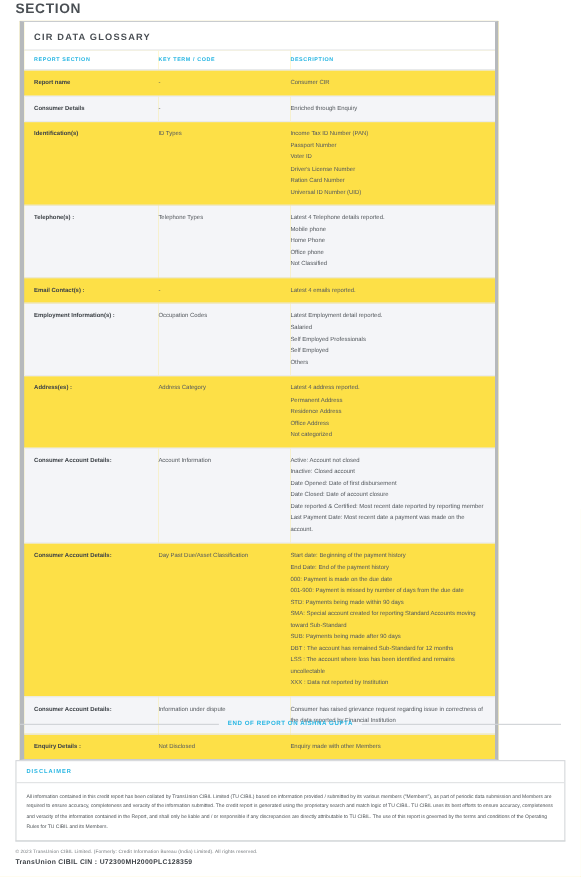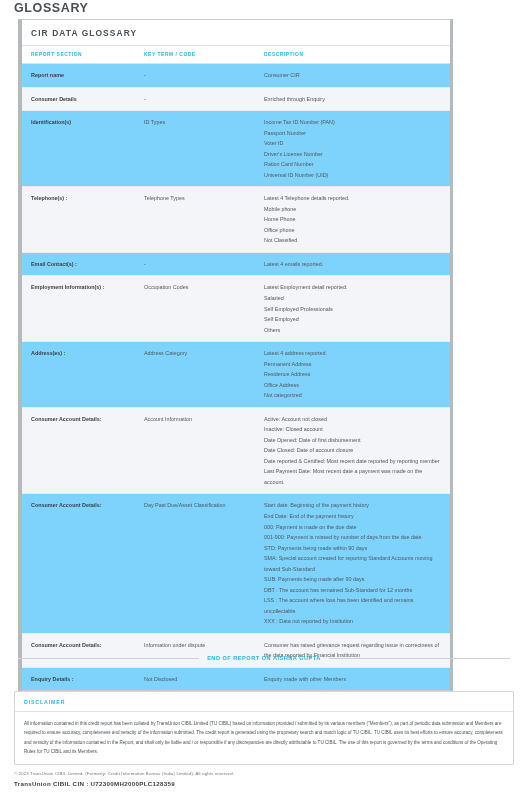--- a/index.html
+++ b/index.html
@@ -39,21 +39,21 @@
     position: absolute;
     left: 18px;
     top: 19px;
     width: 435px;
     box-sizing: border-box;
     border: 1px solid #c9cccf;
     border-left-width: 4px;
     border-left-color: #b6b9bc;
     border-right-width: 3px;
     border-right-color: #b6b9bc;
-    background: #7dd3fc;
+    background: #fde047;
   }
   .card-title {
     font-size: 8.4px;
     font-weight: bold;
     letter-spacing: 1.1px;
     color: #4a4f54;
     padding: 8px 0 7px 9px;
     border-bottom: 1px solid #dfe1e3;
     background: #ffffff;
   }
@@ -175,21 +175,21 @@
     font-weight: bold;
     color: #3c4146;
     letter-spacing: 0.3px;
   }
 </style>
 </head>
 <body>
 
 <div class="page">
 
-  <div class="page-title">GLOSSARY</div>
+  <div class="page-title">SECTION</div>
 
   <div class="glossary-card">
     <div class="card-title">CIR DATA GLOSSARY</div>
 
     <table class="glossary">
       <colgroup>
         <col class="c1">
           <col class="c2">
           <col class="c3">
       </colgroup>

